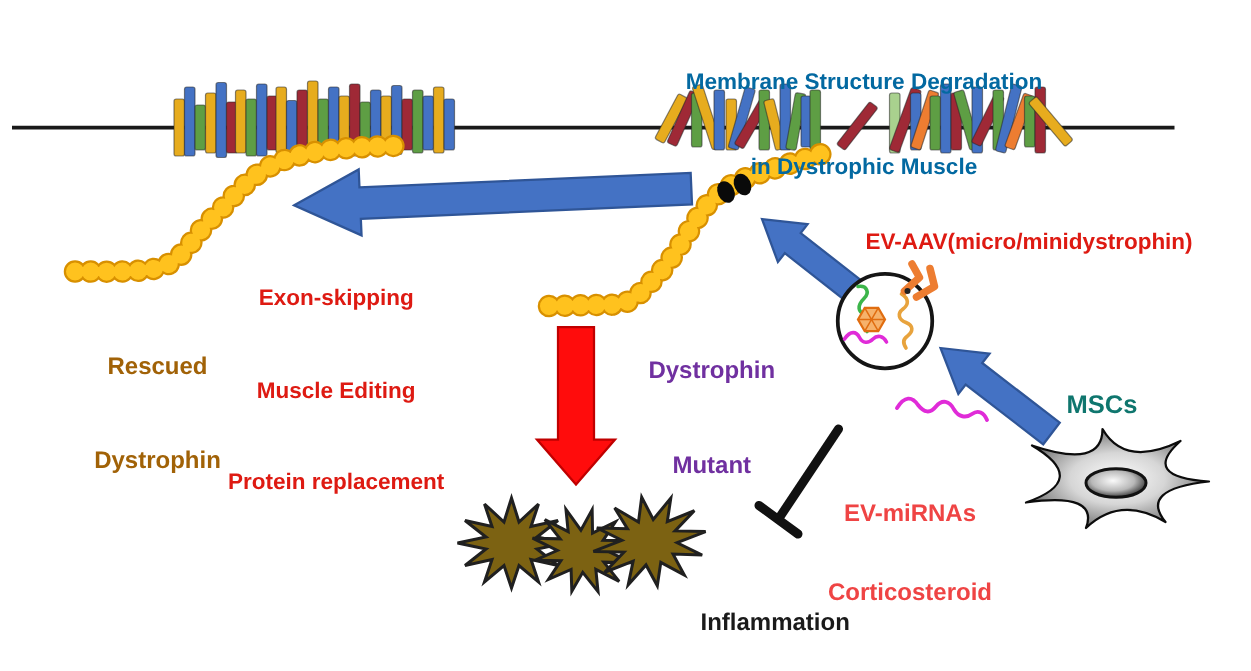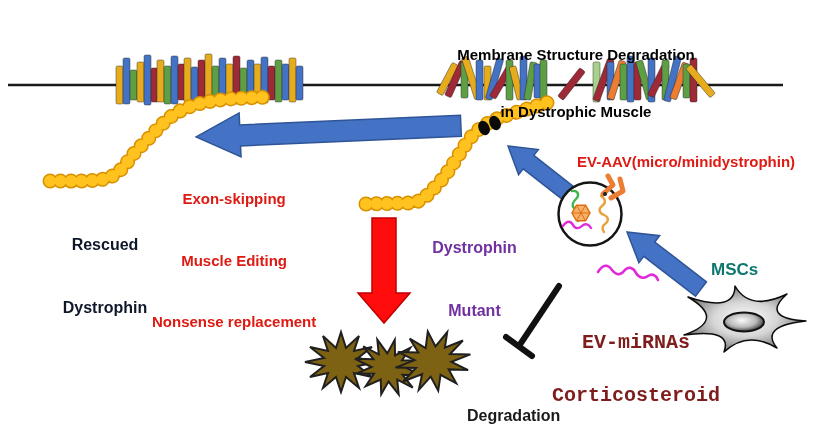--- a/index.html
+++ b/index.html
@@ -1,25 +1,25 @@
 <!DOCTYPE html>
 <html><head>
 <meta charset="utf-8">
 <style>
   html,body{margin:0;padding:0;background:#fff;}
   .stage{position:relative;width:834px;height:447px;background:#ffffff;overflow:hidden;
          font-family:"Liberation Sans",sans-serif;}
   .stage svg{position:absolute;left:0;top:0;}
   .lbl{position:absolute;font-weight:bold;white-space:pre;text-align:center;}
-  .title{left:400px;top:7px;width:352px;color:#000000;font-size:15px;line-height:19px;}
-  .rescued{left:35px;top:192px;width:140px;text-align:center;color:#0f172a;font-size:16px;line-height:21px;}
+  .title{left:400px;top:7px;width:352px;color:#0369a1;font-size:15px;line-height:19px;}
+  .rescued{left:35px;top:192px;width:140px;text-align:center;color:#a16207;font-size:16px;line-height:21px;}
   .mutant{left:412px;top:195px;width:125px;text-align:center;color:#7030A0;font-size:16px;line-height:21px;}
   .therapies{left:152px;top:148px;color:#DE1A12;font-size:15px;line-height:20.5px;}
   .evaav{left:577px;top:153px;color:#DE1A12;font-size:15px;}
-  .evtherapy{left:552px;top:299px;color:#7f1d1d;font-size:20px;line-height:17.5px;font-family:Liberation Mono, monospace;}
+  .evtherapy{left:552px;top:299px;color:#ef4444;font-size:16px;line-height:17.5px;}
   .mscs{left:711px;top:260px;color:#0f766e;font-size:17px;}
   .pathologies{left:467px;top:361px;color:#1a1a1a;font-size:16px;line-height:22px;}
 </style>
 </head>
 <body>
 
 <div class="stage">
 
 <svg width="834" height="447" viewBox="0 0 834 447">
   <defs>
@@ -164,37 +164,37 @@
 </div>
 
 <div class="lbl rescued">
   <div>Rescued</div>
   <div>Dystrophin</div>
 </div>
 
 <div class="lbl therapies">
   <div>Exon-skipping</div>
   <div>Muscle Editing</div>
-  <div>Nonsense replacement</div>
+  <div>Protein replacement</div>
 </div>
 
 <div class="lbl mutant">
   <div>Dystrophin</div>
   <div>Mutant</div>
 </div>
 
 <div class="lbl evaav">EV-AAV(micro/minidystrophin)</div>
 
 <div class="lbl evtherapy">
   <div>EV-miRNAs</div>
   <div>Corticosteroid</div>
 </div>
 
 <div class="lbl mscs">MSCs</div>
 
 <div class="lbl pathologies">
-  <div>Degradation</div>
+  <div>Inflammation</div>
   
   
   
 </div>
 
 </div>
 
 </body></html>

